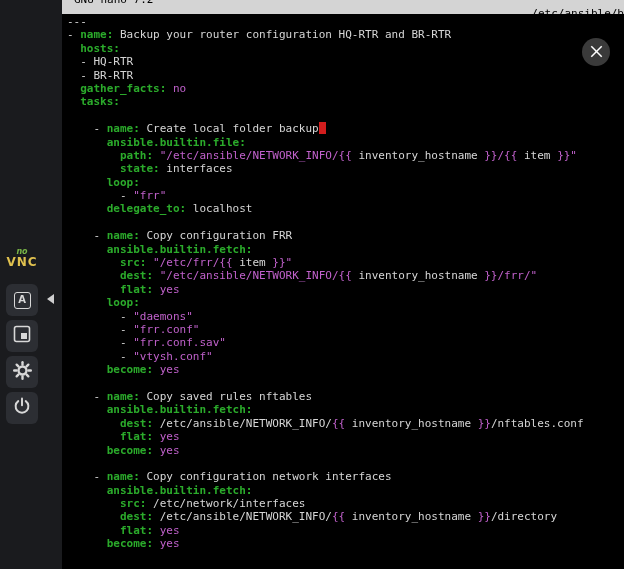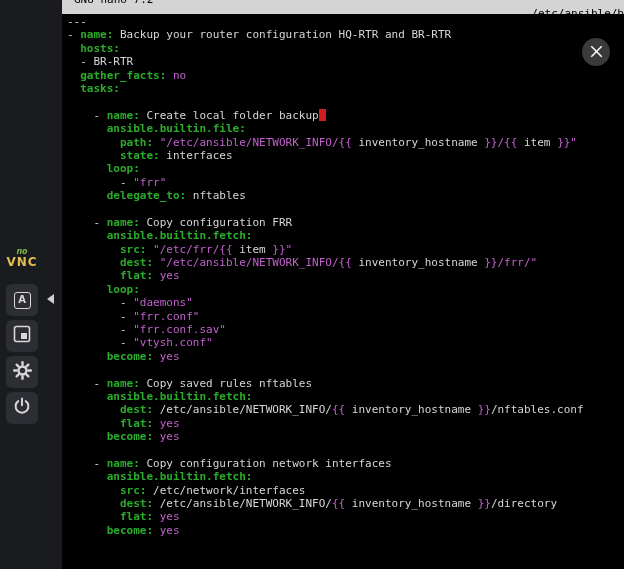--- a/index.html
+++ b/index.html
@@ -130,31 +130,32 @@
 
   <div class="terminal">
     <div class="nano-header">
       <span class="app">GNU nano 7.2</span>
       <span class="file">/etc/ansible/b</span>
     </div>
     <div class="editor">
         <div class="line"><span class="seg-p">---</span></div>
         <div class="line"><span class="seg-p">- </span><span class="seg-k">name:</span><span class="seg-p"> Backup your router configuration HQ-RTR and BR-RTR</span></div>
         <div class="line"><span class="seg-p">  </span><span class="seg-k">hosts:</span></div>
+        <div class="line"><span class="seg-p">  - HQ-RTR</span></div>
         <div class="line"><span class="seg-p">  - BR-RTR</span></div>
         <div class="line"><span class="seg-p">  </span><span class="seg-k">gather_facts:</span><span class="seg-p"> </span><span class="seg-m">no</span></div>
         <div class="line"><span class="seg-p">  </span><span class="seg-k">tasks:</span></div>
         <div class="line"></div>
         <div class="line"><span class="seg-p">    - </span><span class="seg-k">name:</span><span class="seg-p"> Create local folder backup</span><span class="cursor"></span></div>
         <div class="line"><span class="seg-p">      </span><span class="seg-k">ansible.builtin.file:</span></div>
         <div class="line"><span class="seg-p">        </span><span class="seg-k">path:</span><span class="seg-p"> </span><span class="seg-m">"/etc/ansible/NETWORK_INFO/{{</span><span class="seg-p"> inventory_hostname </span><span class="seg-m">}}/{{</span><span class="seg-p"> item </span><span class="seg-m">}}"</span></div>
         <div class="line"><span class="seg-p">        </span><span class="seg-k">state:</span><span class="seg-p"> interfaces</span></div>
         <div class="line"><span class="seg-p">      </span><span class="seg-k">loop:</span></div>
         <div class="line"><span class="seg-p">        - </span><span class="seg-m">"frr"</span></div>
-        <div class="line"><span class="seg-p">      </span><span class="seg-k">delegate_to:</span><span class="seg-p"> nftables</span></div>
+        <div class="line"><span class="seg-p">      </span><span class="seg-k">delegate_to:</span><span class="seg-p"> localhost</span></div>
         <div class="line"></div>
         <div class="line"><span class="seg-p">    - </span><span class="seg-k">name:</span><span class="seg-p"> Copy configuration FRR</span></div>
         <div class="line"><span class="seg-p">      </span><span class="seg-k">ansible.builtin.fetch:</span></div>
         <div class="line"><span class="seg-p">        </span><span class="seg-k">src:</span><span class="seg-p"> </span><span class="seg-m">"/etc/frr/{{</span><span class="seg-p"> item </span><span class="seg-m">}}"</span></div>
         <div class="line"><span class="seg-p">        </span><span class="seg-k">dest:</span><span class="seg-p"> </span><span class="seg-m">"/etc/ansible/NETWORK_INFO/{{</span><span class="seg-p"> inventory_hostname </span><span class="seg-m">}}/frr/"</span></div>
         <div class="line"><span class="seg-p">        </span><span class="seg-k">flat:</span><span class="seg-p"> </span><span class="seg-m">yes</span></div>
         <div class="line"><span class="seg-p">      </span><span class="seg-k">loop:</span></div>
         <div class="line"><span class="seg-p">        - </span><span class="seg-m">"daemons"</span></div>
         <div class="line"><span class="seg-p">        - </span><span class="seg-m">"frr.conf"</span></div>
         <div class="line"><span class="seg-p">        - </span><span class="seg-m">"frr.conf.sav"</span></div>

